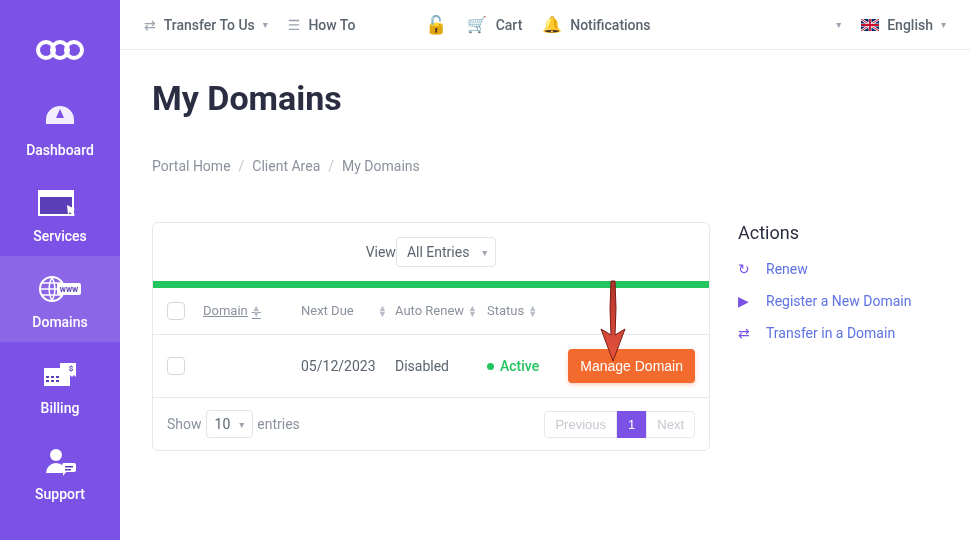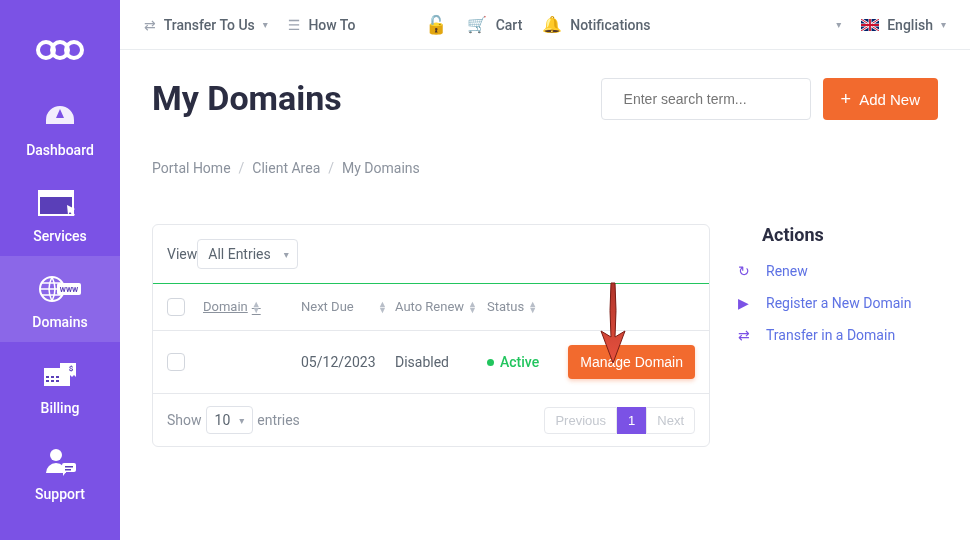--- a/index.html
+++ b/index.html
@@ -28,21 +28,21 @@
     .search-box input { border: none; outline: none; flex: 1; font-size: 14px; color: #888; }
     .btn-primary { background: #f26a2e; color: #fff; border: none; height: 42px; padding: 0 18px; border-radius: 4px; font-size: 15px; font-weight: 500; display: flex; align-items: center; gap: 8px; cursor: pointer; }
     
     .breadcrumb { display: flex; gap: 8px; color: #8b929d; font-size: 14px; margin-bottom: 28px; margin-top: 12px; }
     .breadcrumb span { cursor: pointer; }
     .breadcrumb .sep { color: #c4c8cf; cursor: default; }
     
     .body-row { display: flex; gap: 28px; align-items: flex-start; }
     
     .card { flex: 1; border: 1px solid #e6e8ec; border-radius: 6px; background: #fff; }
-    .card-filter { padding: 14px 14px; border-bottom: 1px solid #22c55e; display: flex; align-items: center; font-size: 14px; }
+    .card-filter { padding: 14px 14px; border-bottom: 7px solid #22c55e; display: flex; align-items: center; font-size: 14px; justify-content: center; }
     .select { border: 1px solid #dfe2e8; border-radius: 4px; padding: 6px 26px 6px 10px; font-size: 14px; color: #5b6570; position: relative; cursor: pointer; background: #fff; }
     .select::after { content: '▾'; position: absolute; right: 8px; top: 50%; transform: translateY(-50%); font-size: 10px; color: #9ca3af; }
     
     .table { width: 100%; }
     .table-header, .table-row { display: flex; align-items: center; padding: 14px 14px; gap: 8px; }
     .table-header { border-bottom: 1px solid #e6e8ec; color: #8b929d; font-size: 13px; }
     .table-row { border-bottom: 0; }
     .col-check { width: 28px; }
     .col-domain { width: 90px; text-decoration: underline; }
     .col-due { width: 86px; justify-content: space-between; }
@@ -59,21 +59,21 @@
     
     .table-footer { display: flex; align-items: center; justify-content: space-between; padding: 12px 14px; border-top: 1px solid #e6e8ec; font-size: 14px; color: #8b929d; }
     .footer-left { display: flex; align-items: center; gap: 4px; }
     .pager { display: flex; align-items: center; gap: 0; }
     .page-btn { border: 1px solid #e6e8ec; padding: 5px 10px; font-size: 13px; color: #c4c8cf; background: #fff; cursor: pointer; }
     .page-btn.active { background: #7b52e5; border-color: #7b52e5; color: #fff; }
     .page-btn:first-child { border-radius: 4px 0 0 4px; }
     .page-btn:last-child { border-radius: 0 4px 4px 0; }
     
     .actions-panel { width: 200px; }
-    .actions-title { font-size: 18px; font-weight: 700; color: #2b2d42; margin-bottom: 18px; margin-left: 24px; }
+    .actions-title { font-size: 18px; font-weight: 400; color: #2b2d42; margin-bottom: 18px; }
     .action-link { display: flex; align-items: center; gap: 12px; color: #5e72e4; font-size: 14px; margin-bottom: 16px; cursor: pointer; }
     .action-link .icon { color: #7b52e5; width: 16px; }
     
     .arrow-overlay { position: absolute; pointer-events: none; }
   </style>
 </head>
 <body>
 
 <div class="sidebar">
   <div class="logo">
@@ -182,33 +182,20 @@
           <path d="M9 0 V12 M0 6 H18" stroke="#C8102E" stroke-width="1.8"></path>
         </svg>
       <span>English</span>
       <span class="caret">▾</span>
     </div>
   </div>
 
   <div class="content" style="flex-direction:column; padding-bottom:0;">
     <div class="header-row">
       <h1 class="page-title">My Domains</h1>
-      <div class="header-actions">
-        <div class="search-box">
-          <svg width="18" height="18" viewBox="0 0 20 20">
-              <circle cx="8" cy="8" r="6" fill="none" stroke="#7b52e5" stroke-width="2"></circle>
-              <line x1="13" y1="13" x2="18" y2="18" stroke="#7b52e5" stroke-width="2"></line>
-            </svg>
-          <input type="text" placeholder="Enter search term..." style="">
-        </div>
-        <button class="btn-primary">
-          <span style="font-size:18px;font-weight:300">+</span>
-          <span>Add New</span>
-        </button>
-      </div>
     </div>
     <div class="breadcrumb">
       <span>Portal Home</span>
       <span class="sep">/</span>
       <span>Client Area</span>
       <span class="sep">/</span>
       <span>My Domains</span>
     </div>
 
     <div class="body-row">

